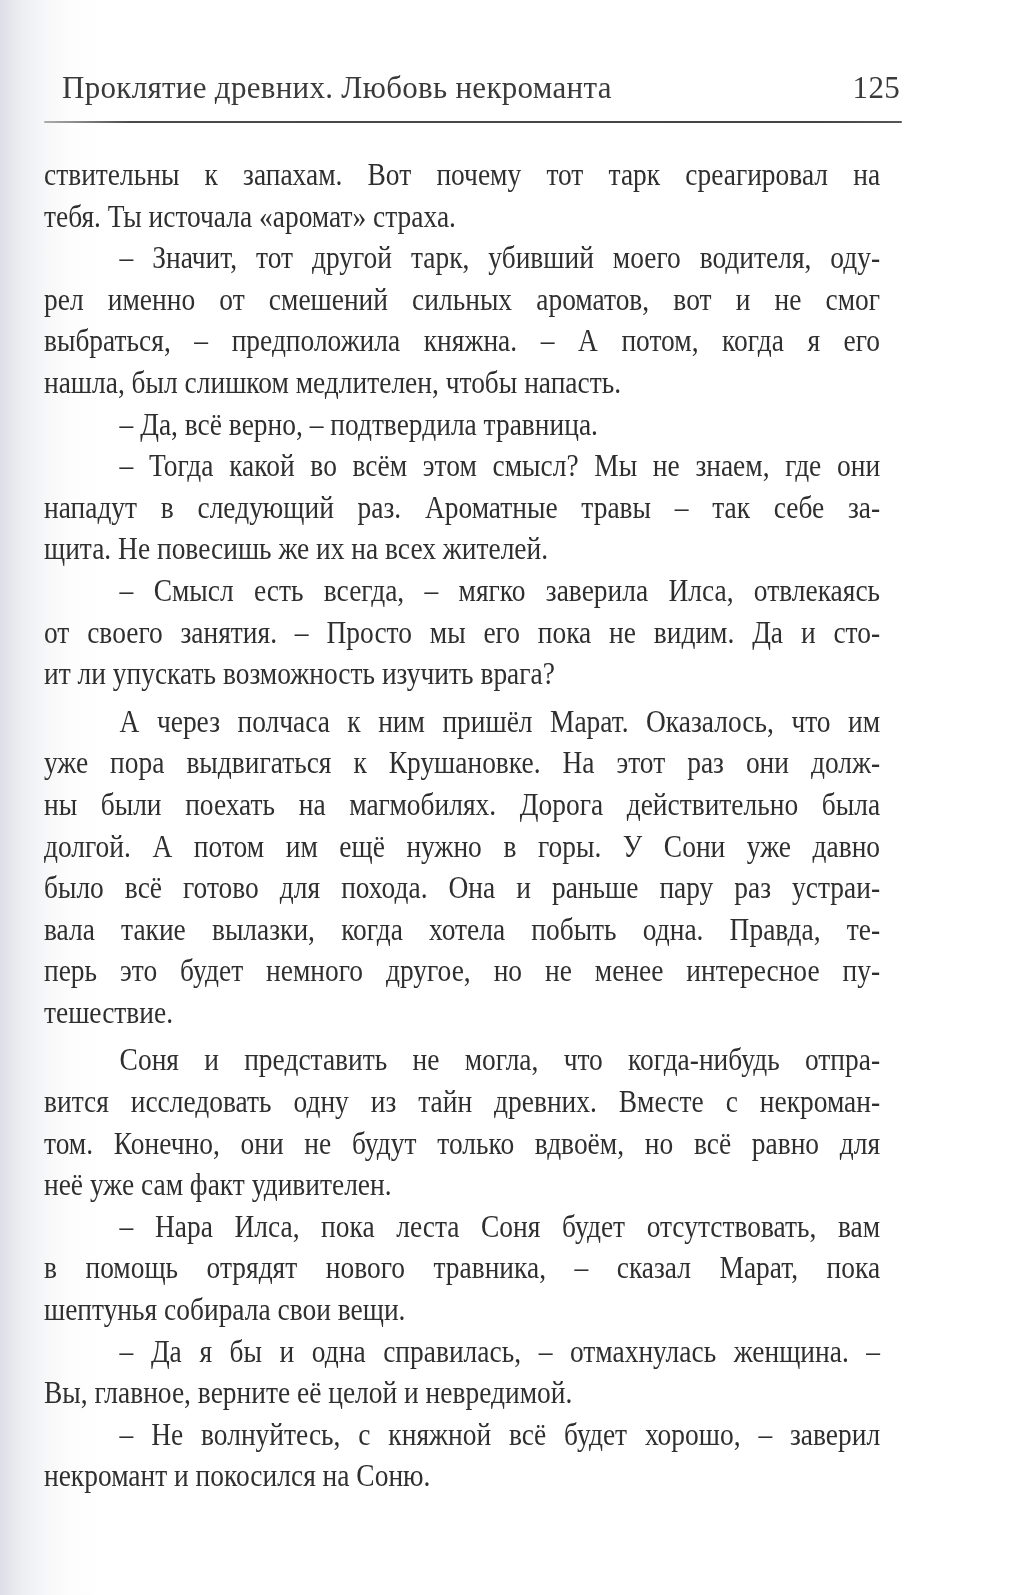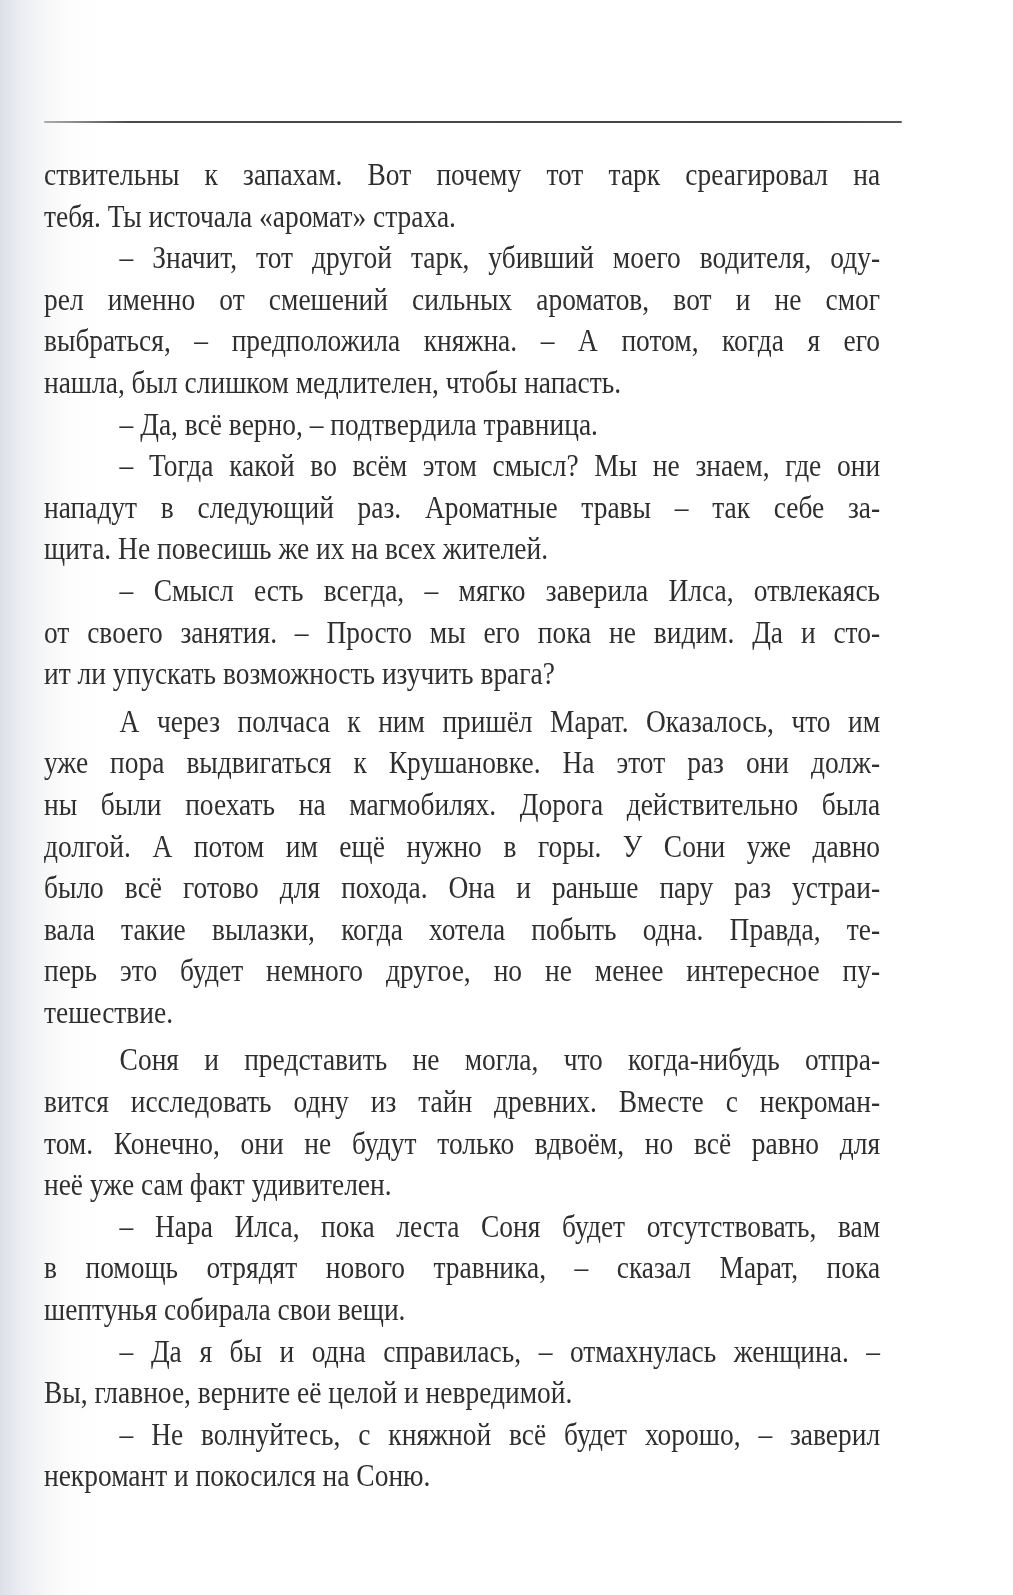--- a/index.html
+++ b/index.html
@@ -87,20 +87,24 @@
       margin-top: 6px;
     }
   </style>
 </head>
 <body>
 
 <div class="page">
 
   <div class="bleed" aria-hidden="true"></div>
 
+  <div class="running-head">
+    <span>Проклятие древних. Любовь некроманта</span>
+    <span>125</span>
+  </div>
 
   <div class="rule"></div>
 
   <div class="body-text" id="body-text">
       <span class="line">ствительны к запахам. Вот почему тот тарк среагировал на</span>
       <span class="line last">тебя. Ты источала «аромат» страха.</span>
       <span class="line indent">– Значит, тот другой тарк, убивший моего водителя, оду-</span>
       <span class="line">рел именно от смешений сильных ароматов, вот и не смог</span>
       <span class="line">выбраться, – предположила княжна. – А потом, когда я его</span>
       <span class="line last">нашла, был слишком медлителен, чтобы напасть.</span>

